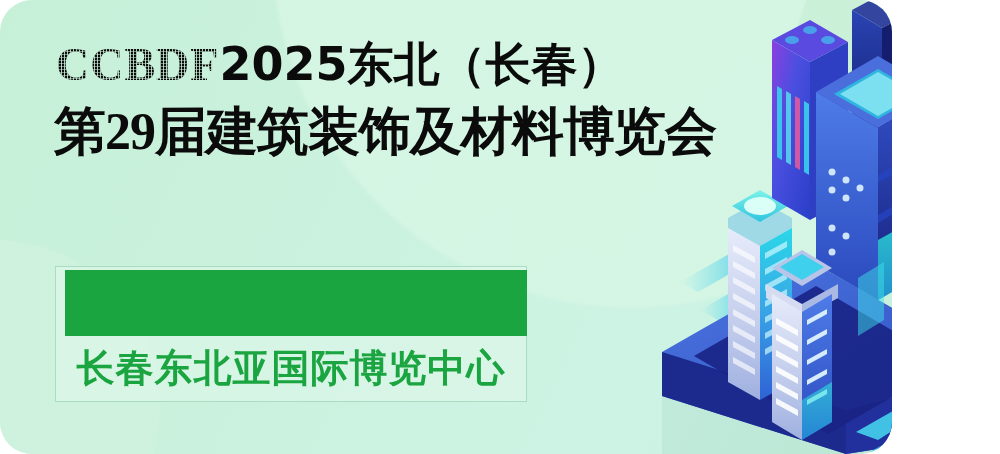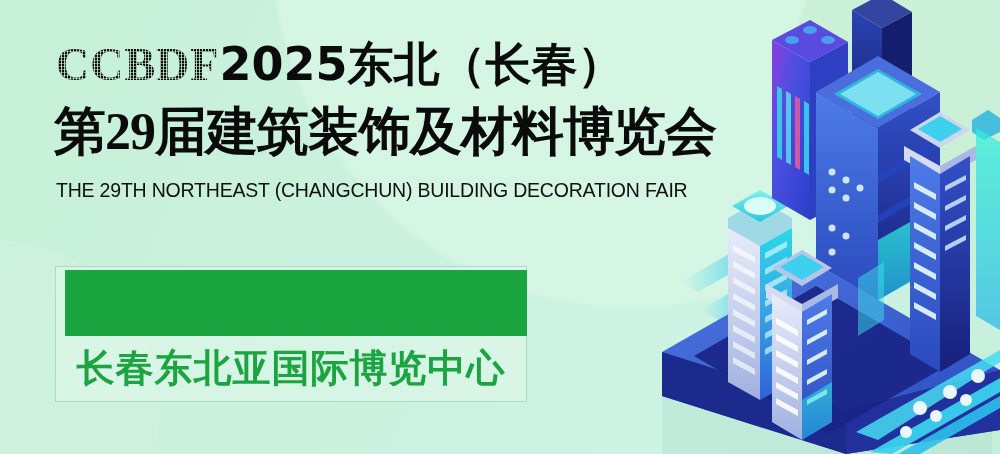--- a/index.html
+++ b/index.html
@@ -6,24 +6,25 @@
     margin: 0;
     padding: 0;
     background: #ffffff;
   }
   body {
     font-family: "Liberation Sans", "DejaVu Sans", sans-serif;
   }
 
   #banner {
     position: relative;
-    width: 1000px;
+    width: 892px;
     height: 454px;
     overflow: hidden;
     background: linear-gradient(115deg, #c7f0d8 0%, #c9f1dc 30%, #ccf2e1 55%, #cdf3e4 75%, #c6efdb 100%);
+    border-radius: 32px;
   }
 
   
   .bg-arc {
     position: absolute;
     border-radius: 50%;
     pointer-events: none;
   }
   .bg-arc-1 {
     width: 760px; height: 760px;
@@ -192,21 +193,20 @@
   <div class="bg-arc bg-arc-1"></div>
   <div class="bg-arc bg-arc-2"></div>
   <div class="bg-arc bg-arc-3"></div>
 
   <div class="text-col">
 
     <div class="title-line1"><span class="logo-mark">CCBDF</span><span class="cn">2025东北（长春）</span></div>
 
     <div class="title-line2">第29届建筑装饰及材料博览会</div>
 
-    <div class="subtitle-en">THE 29TH NORTHEAST (CHANGCHUN) BUILDING DECORATION FAIR</div>
 
 
     <div class="date-frame"></div>
     <div class="date-bar"></div>
     <div class="venue-text">长春东北亚国际博览中心</div>
 
   </div>
 
   <div class="city">
     <svg width="380" height="454" viewBox="0 0 380 454" xmlns="http://www.w3.org/2000/svg">

